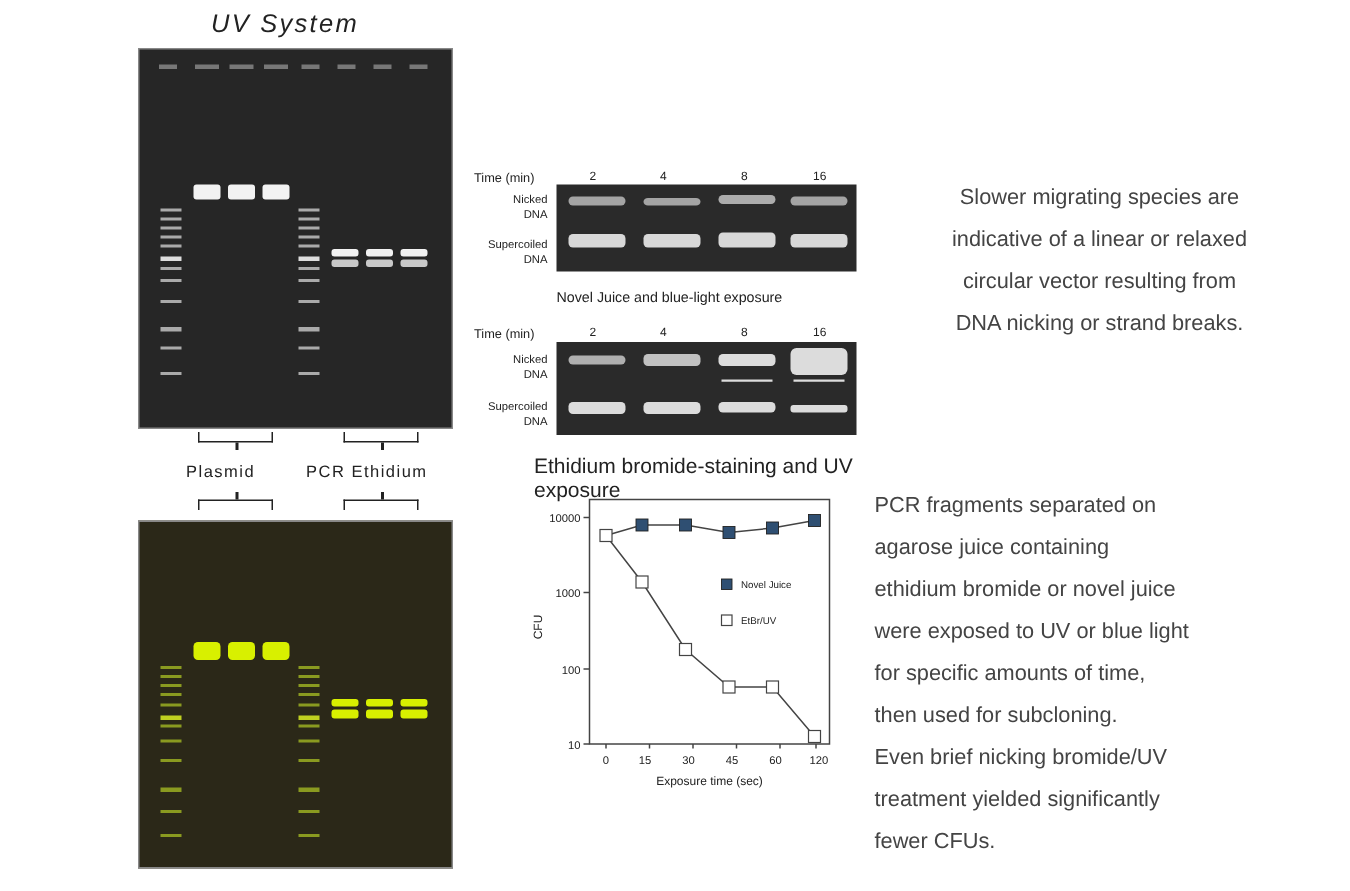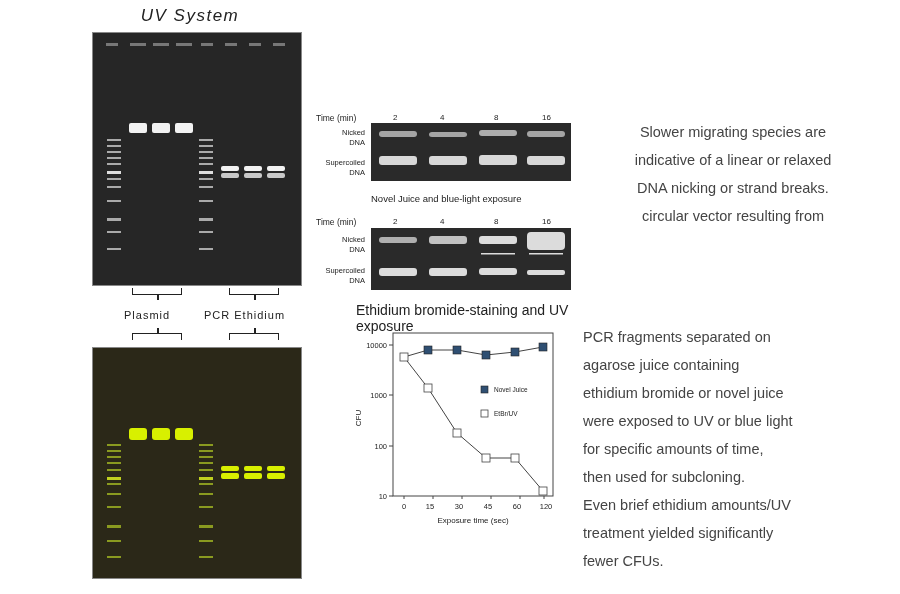--- a/index.html
+++ b/index.html
@@ -228,27 +228,27 @@
     <rect x="141" y="56" width="7" height="7" fill="#2f4f72" stroke="#222" stroke-width=".6"></rect>
     <text x="154" y="62" font-size="6.5">Novel Juice</text>
     <rect x="141" y="80" width="7" height="7" fill="#fff" stroke="#444" stroke-width=".8"></rect>
     <text x="154" y="86" font-size="6.5">EtBr/UV</text>
   </svg>
 </div>
 
 <div class="abs para" style="left:583px;top:118px;width:300px;text-align:center;">
   <div>Slower migrating species are</div>
   <div>indicative of a linear or relaxed</div>
+  <div>circular vector resulting from</div>
   <div>DNA nicking or strand breaks.</div>
-  <div>circular vector resulting from</div>
 </div>
 
 <div class="abs para" style="left:583px;top:323px;width:310px;">
   <div>PCR fragments separated on</div>
   <div>agarose juice containing</div>
   <div>ethidium bromide or novel juice</div>
   <div>were exposed to UV or blue light</div>
   <div>for specific amounts of time,</div>
   <div>then used for subcloning.</div>
-  <div>Even brief ethidium amounts/UV</div>
+  <div>Even brief nicking bromide/UV</div>
   <div>treatment yielded significantly</div>
   <div>fewer CFUs.</div>
 </div>
 
 </body></html>

